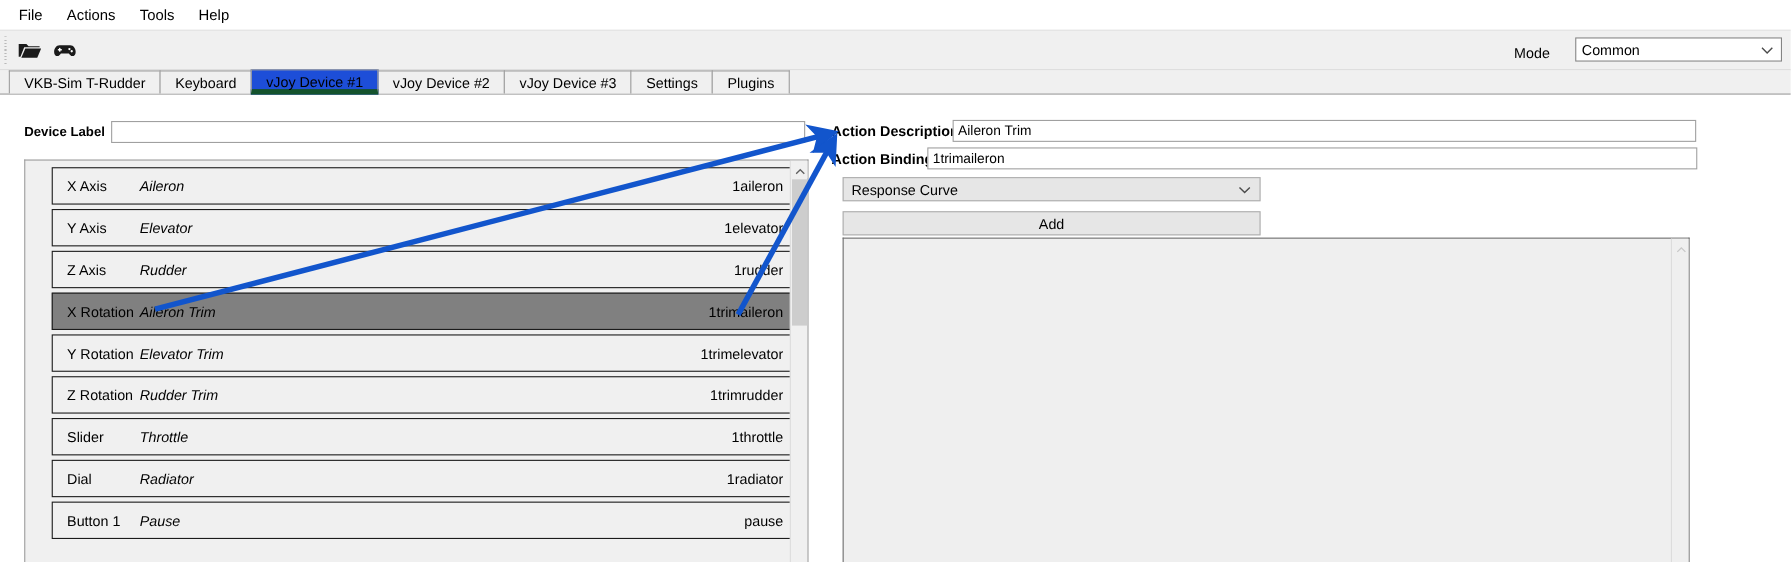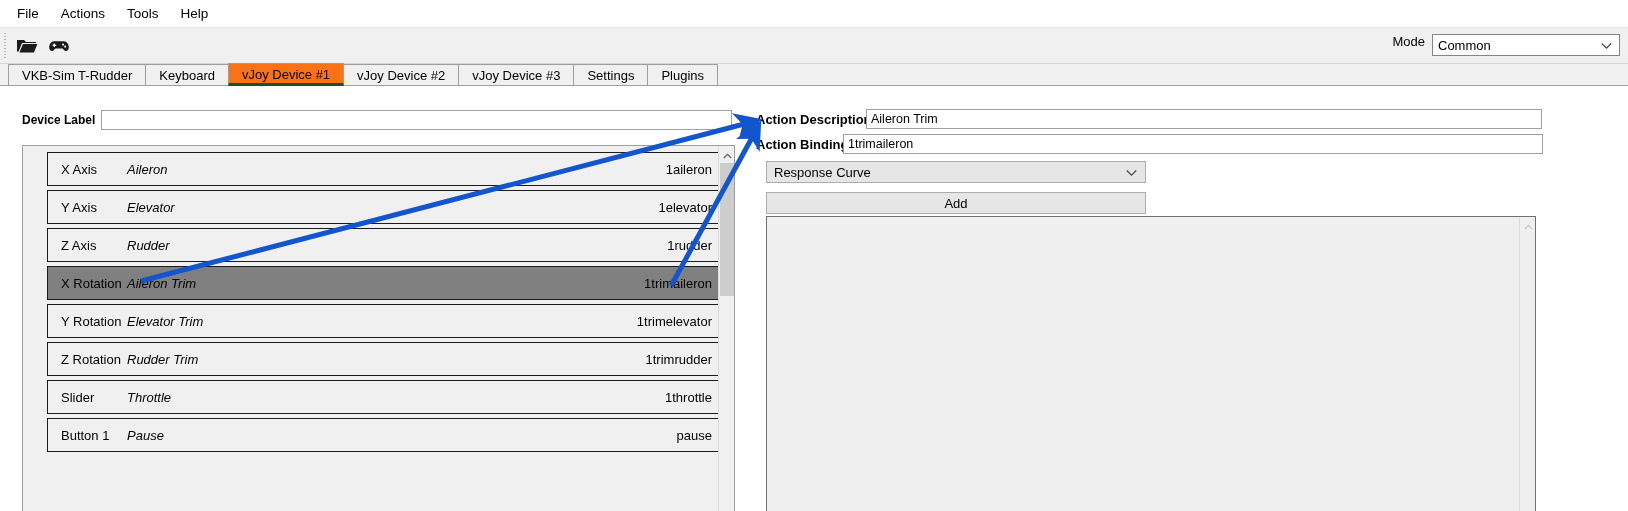--- a/index.html
+++ b/index.html
@@ -65,22 +65,22 @@
     cursor: default;
     margin-left: 2px;
   }
   .tb-btn svg { display:block; }
 
   .mode-wrap {
     position: absolute;
     right: 8px;
     top: 6px;
     display: flex;
-    align-items: flex-start;
-    gap: 7px;
+    align-items: flex-end;
+    gap: 23px;
   }
   .mode-label { font-size: 13px; }
   .combo {
     width: 188px;
     height: 22px;
     background: #ffffff;
     border: 1px solid #848484;
     display: flex;
     align-items: center;
     box-sizing: border-box;
@@ -115,27 +115,27 @@
     background: #f0f0f0;
     border: 1px solid #9e9e9e;
     border-bottom: none;
     margin-right: -1px;
     box-sizing: border-box;
     cursor: default;
     color: #000;
     white-space: nowrap;
   }
   .tab.active {
-    background: #f97316;
+    background: #1d4ed8;
     height: 23px;
     line-height: 22px;
     position: relative;
     z-index: 3;
     margin-bottom: -1px;
-    border-bottom: 3px solid #14532d;
+    border-bottom: 5px solid #14532d;
     text-align: right;
   }
 
   
   .content {
     position: absolute;
     left: 0;
     top: 95px;
     width: 1628px;
     height: 416px;
@@ -456,20 +456,25 @@
         <span class="row-desc">Rudder Trim</span>
         <span class="row-binding">1trimrudder</span>
       </div>
 
       <div class="list-row">
         <span class="row-type">Slider</span>
         <span class="row-desc">Throttle</span>
         <span class="row-binding">1throttle</span>
       </div>
 
+      <div class="list-row">
+        <span class="row-type">Dial</span>
+        <span class="row-desc">Radiator</span>
+        <span class="row-binding">1radiator</span>
+      </div>
 
       <div class="list-row">
         <span class="row-type">Button 1</span>
         <span class="row-desc">Pause</span>
         <span class="row-binding">pause</span>
       </div>
 
     </div>
 
     <div class="vscroll">

